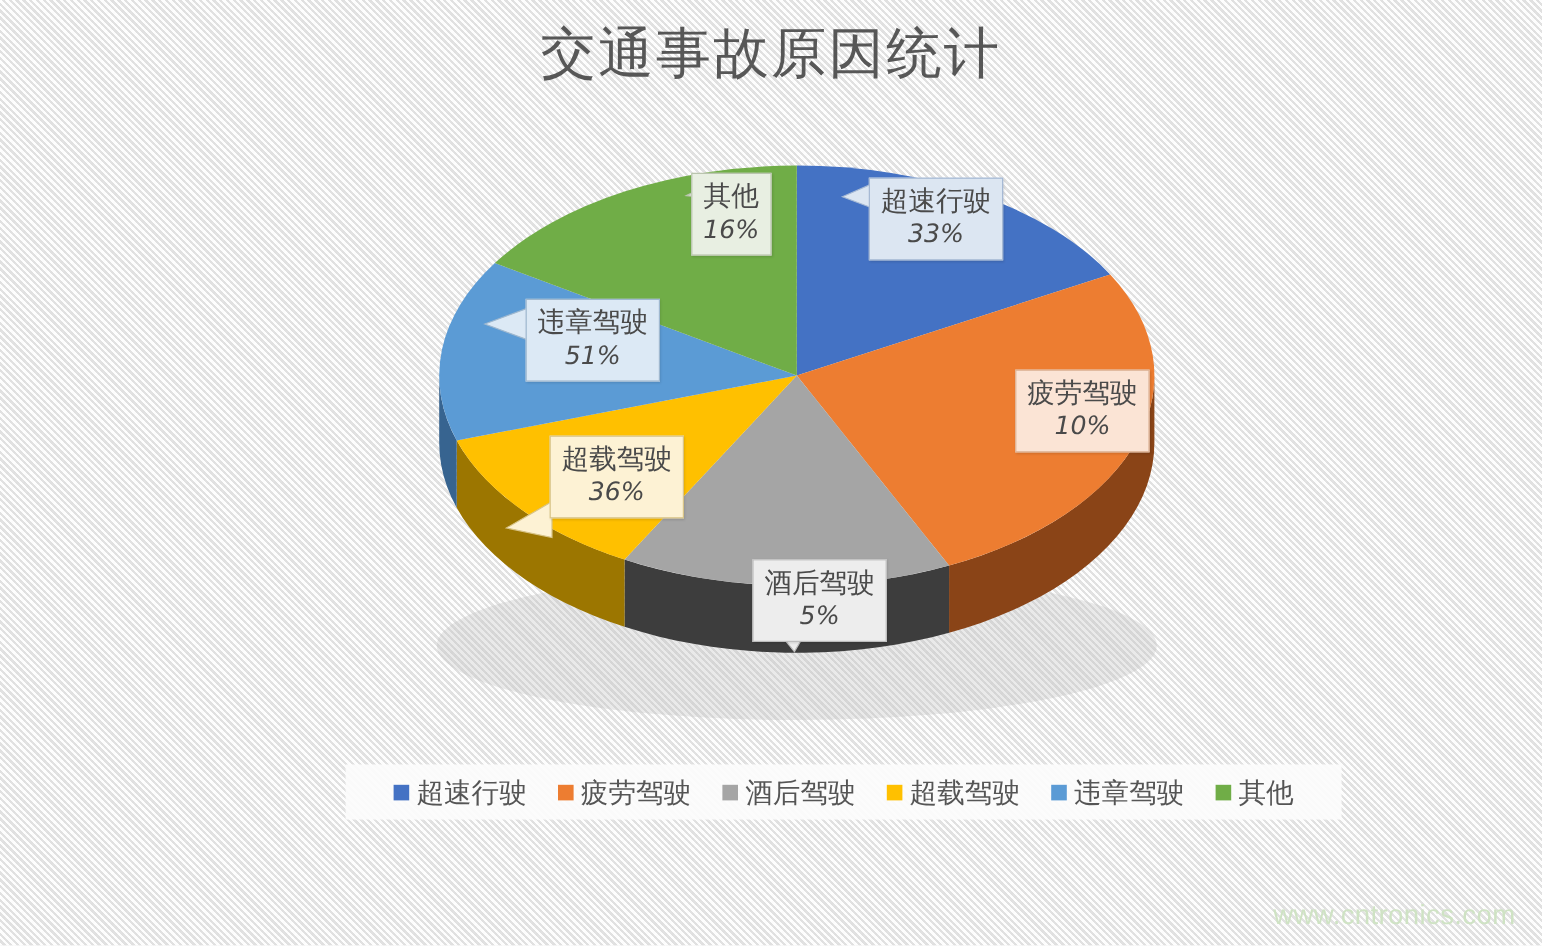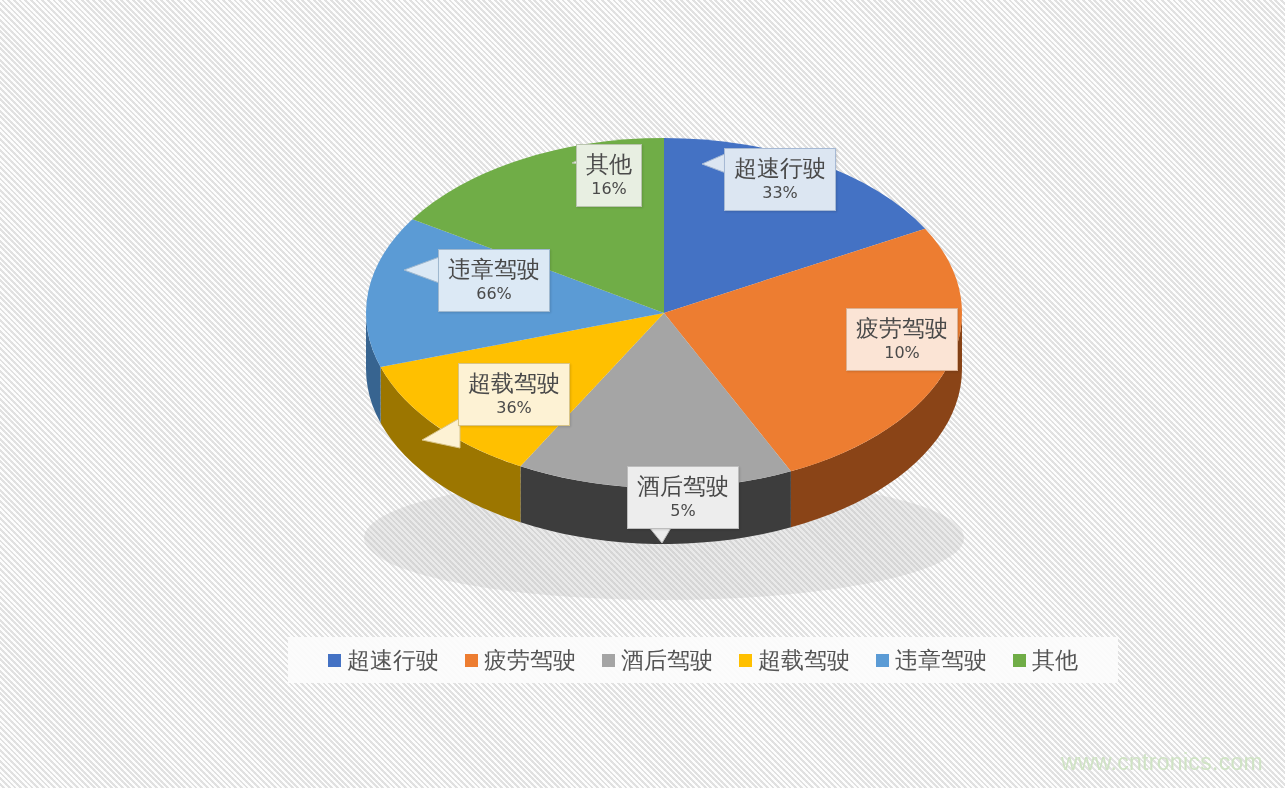--- a/index.html
+++ b/index.html
@@ -51,21 +51,21 @@
     text-align: center;
     font-size: 23px;
     color: #4a4a4a;
     line-height: 1.22;
     padding: 5px 9px 7px 9px;
     font-family: "DejaVu Sans", "Liberation Sans", sans-serif;
     border: 1px solid rgba(150,155,162,0.65);
     box-shadow: 1px 1px 2px rgba(0,0,0,0.13);
   }
   .datalabel .dl-name { display:block; white-space: nowrap; }
-  .datalabel .dl-pct  { display:block; font-size: 16px; margin-top: 1px; }
+  .datalabel .dl-pct  { display:block; font-size: 21px; margin-top: 1px; font-style: italic; }
 
   
   #legend {
     position: absolute;
     left: 288px;
     top: 637px;
     width: 830px;
     height: 46px;
     background: rgba(252,252,252,0.92);
     display: flex;
@@ -97,20 +97,21 @@
     color: #cfe3c4;
     font-family: "Liberation Sans", sans-serif;
     letter-spacing: 0.3px;
   }
 </style>
 </head>
 <body>
 
 <div id="stage">
 
+  <div id="chart-title">交通事故原因统计</div>
 
   <div id="pie-wrap">
     <svg id="pie-svg" viewBox="0 0 606 500">
       <defs>
         <filter id="softshadow" x="-25%" y="-25%" width="150%" height="160%">
           <feDropShadow dx="0" dy="7" stdDeviation="9" flood-color="#9a9a9a" flood-opacity="0.45"></feDropShadow>
         </filter>
       </defs>
 
       <ellipse cx="302" cy="420" rx="300" ry="62" fill="#bdbdbd" opacity="0.30"></ellipse>
@@ -160,21 +161,21 @@
       <span class="dl-pct">5%</span>
     </div>
 
     <div class="datalabel" style="left:96px; top:245px; background:#fdf2d4; border-color:#d8c487;">
       <span class="dl-name">超载驾驶</span>
       <span class="dl-pct">36%</span>
     </div>
 
     <div class="datalabel" style="left:76px; top:131px; background:#dce9f5; border-color:#9fb8cf;">
       <span class="dl-name">违章驾驶</span>
-      <span class="dl-pct">66%</span>
+      <span class="dl-pct">51%</span>
     </div>
 
     <div class="datalabel" style="left:214px; top:26px; background:#e8efe2; border-color:#b9c4ae;">
       <span class="dl-name">其他</span>
       <span class="dl-pct">16%</span>
     </div>
   </div>
 
   <div id="legend">
       <div class="legend-item">

